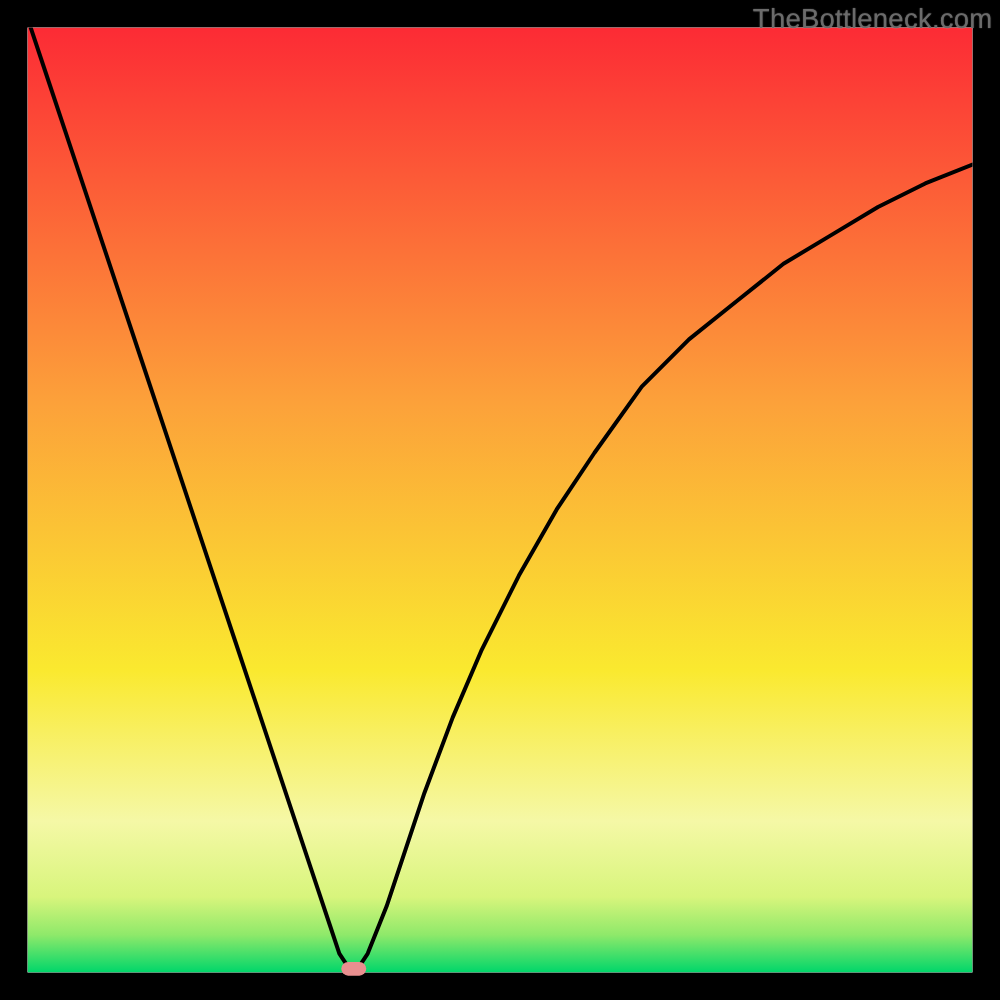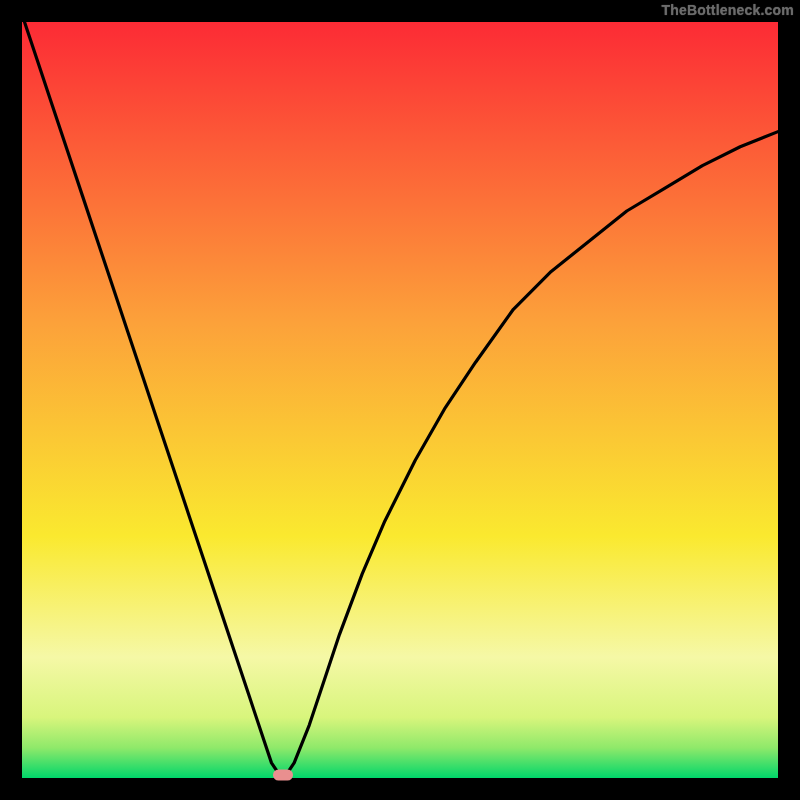--- a/index.html
+++ b/index.html
@@ -24,22 +24,22 @@
     left: 0;
     top: 0;
     width: 100%;
     height: 100%;
   }
   .watermark {
     position: absolute;
     top: 2px;
     right: 6px;
     color: #6b6b6b;
-    font-size: 14px;
-    font-weight: 700;
+    font-size: 22px;
+    font-weight: 400;
     letter-spacing: 0.2px;
     text-shadow: 0 0 1px rgba(255,255,255,0.4);
     z-index: 5;
   }
   svg.curve {
     position: absolute;
     left: 0;
     top: 0;
     z-index: 3;
   }

